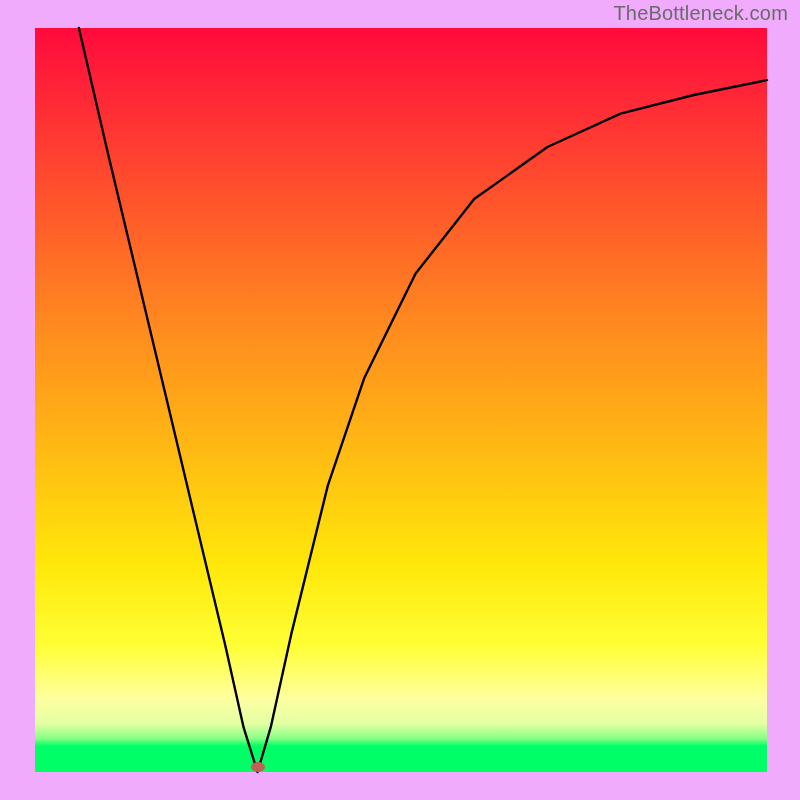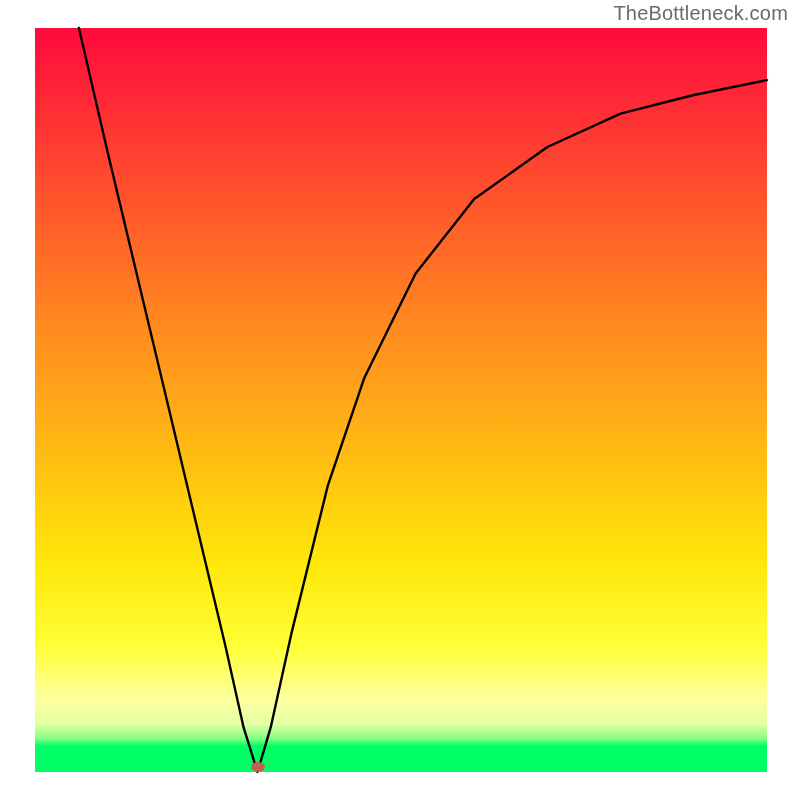--- a/index.html
+++ b/index.html
@@ -10,21 +10,21 @@
     background: #000;
     overflow: hidden;
     font-family: Arial, Helvetica, sans-serif;
   }
   .frame {
     position: absolute;
     top: 0;
     left: 0;
     width: 800px;
     height: 800px;
-    background: #ffffff;
+    background: #f0abfc;
   }
   .plot-area {
     position: absolute;
     background: linear-gradient(
       to bottom,
       #ff0a3c 0%,
       #ff2a36 10%,
       #ff5a2a 25%,
       #ff8a1f 40%,
       #ffb514 55%,

